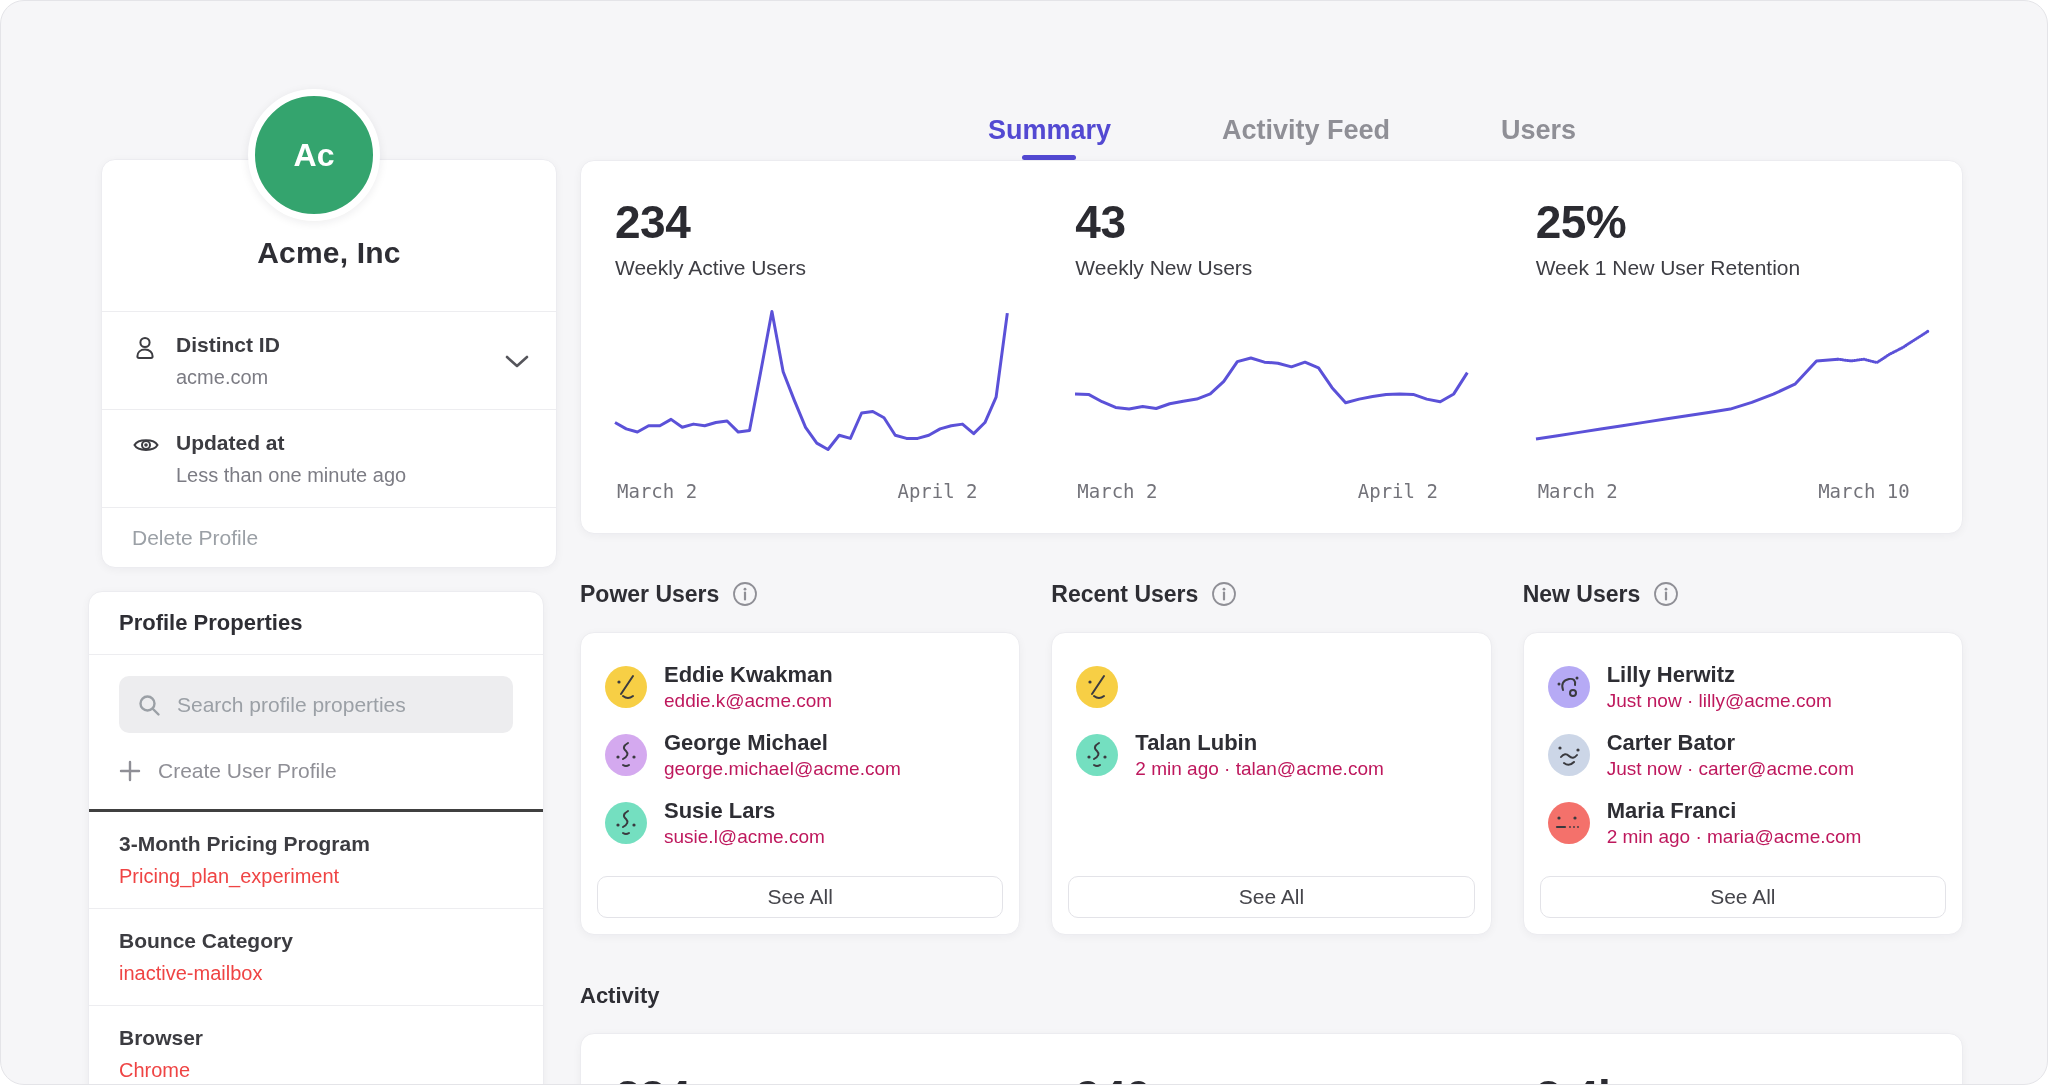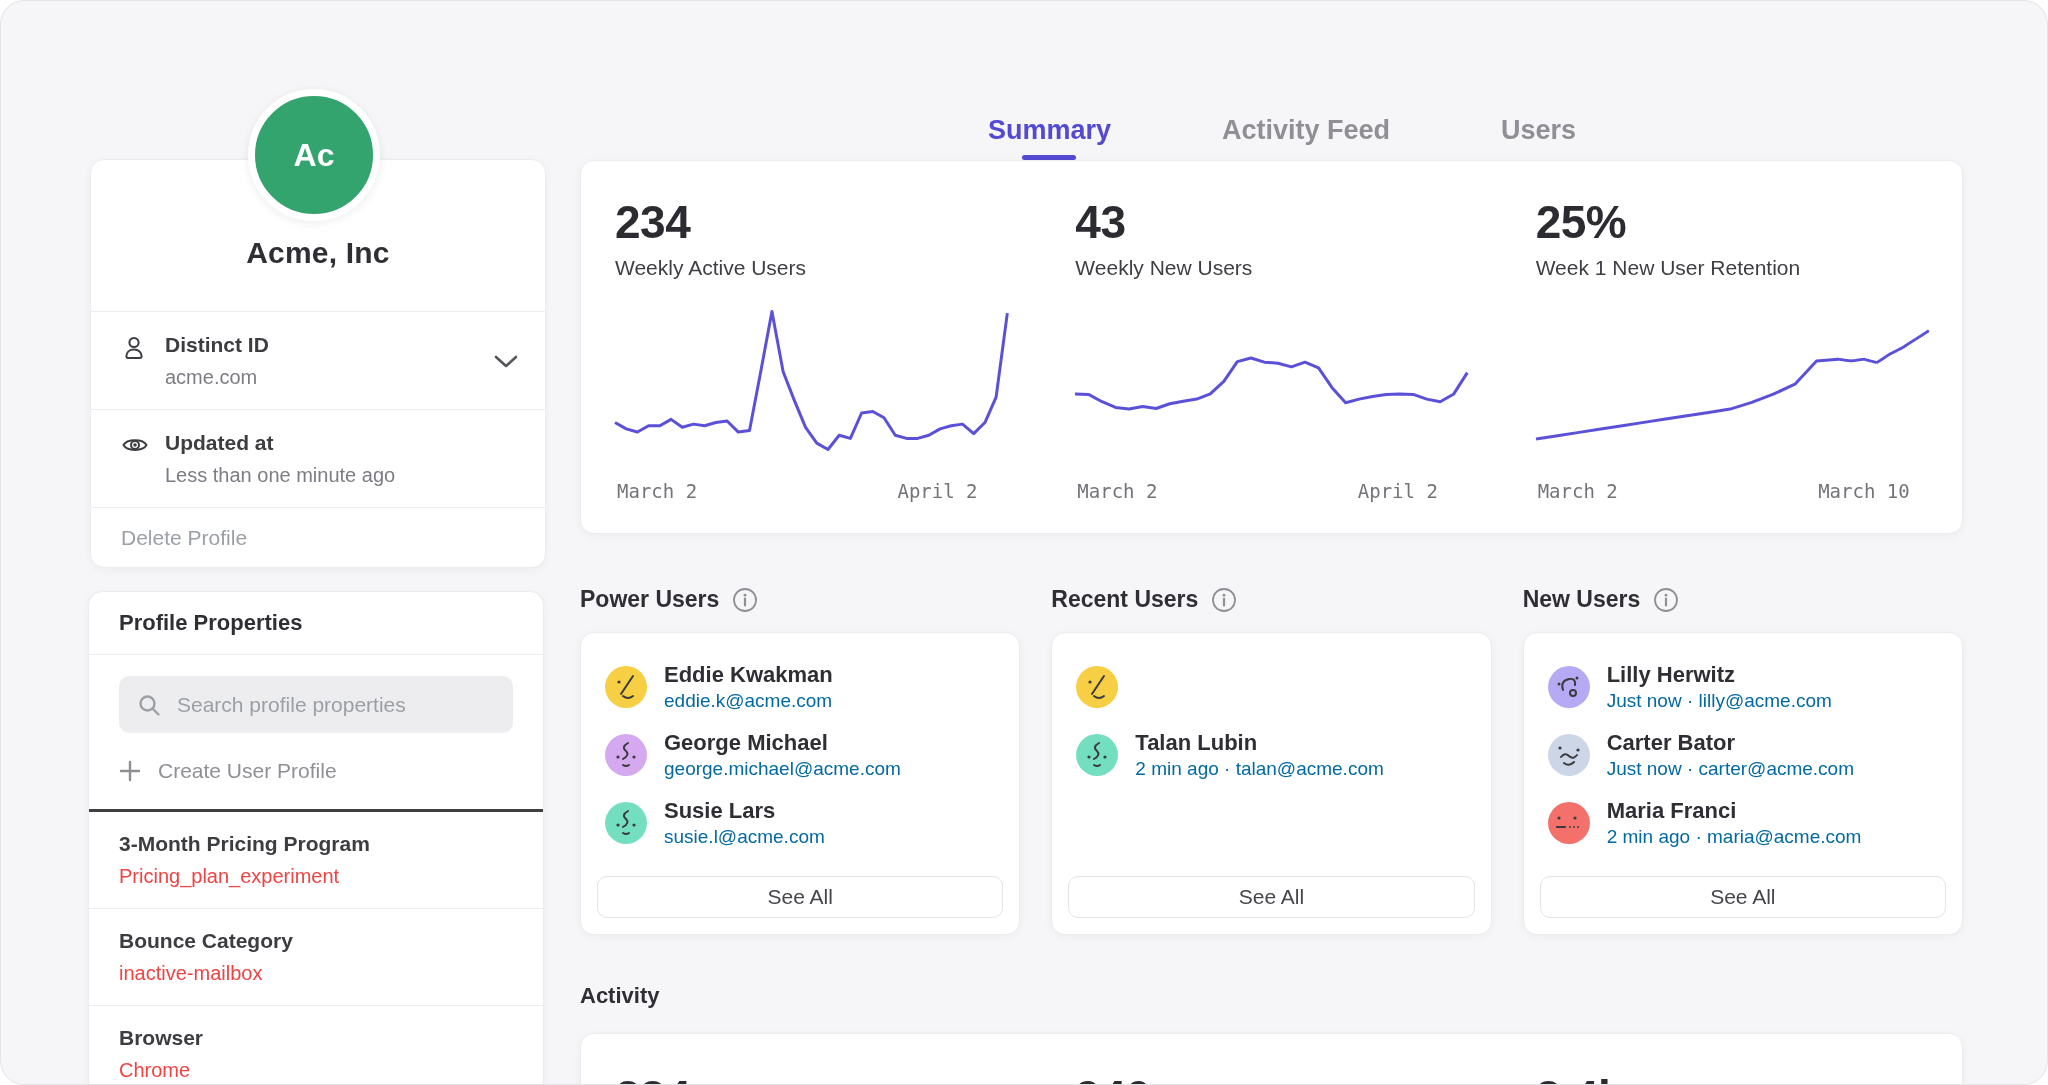--- a/index.html
+++ b/index.html
@@ -7,21 +7,21 @@
        font-family:"Liberation Sans",sans-serif;-webkit-font-smoothing:antialiased;}
   .frame{position:absolute;inset:0;background:#f6f6f8;border:1px solid #e4e4e8;
          border-radius:24px;overflow:hidden;box-sizing:border-box;}
   .card{background:#ffffff;border:1px solid #ececf0;border-radius:14px;
         box-shadow:0 2px 8px rgba(25,25,35,.045);box-sizing:border-box;}
 
   
   .avatar{position:absolute;left:247px;top:88px;width:132px;height:132px;border-radius:50%;
           border:7px solid #fff;box-sizing:border-box;display:flex;align-items:center;justify-content:center;
           color:#fff;font-size:32px;font-weight:700;z-index:5;box-shadow:0 2px 10px rgba(25,25,35,.08);}
-  .identity-card{position:absolute;left:89px;top:158px;width:456px;}
+  .identity-card{position:absolute;left:100px;top:158px;width:456px;}
   .identity-head{height:152px;display:flex;align-items:center;justify-content:center;
                  padding-top:34px;box-sizing:border-box;border-bottom:1px solid #ededf0;}
   .company-name{margin:0;font-size:30px;font-weight:600;color:#2e2e34;letter-spacing:.2px;}
   .field-row{position:relative;padding:21px 30px 20px 30px;border-bottom:1px solid #ededf0;
              display:flex;align-items:flex-start;gap:18px;}
   .field-icon{width:26px;padding-top:2px;flex:0 0 26px;color:#3c3c41;}
   .f-label{font-size:21px;font-weight:600;color:#3c3c41;}
   .f-value{margin-top:9px;font-size:20px;color:#7c7c84;}
   .chevron{position:absolute;right:26px;top:50%;margin-top:-7px;cursor:pointer;}
   .delete-row{height:59px;display:flex;align-items:center;padding:0 30px;
@@ -57,29 +57,29 @@
   .chart{margin-top:24px;height:150px;}
   .chart svg{width:100%;height:100%;display:block;overflow:visible;}
   .xlabels{position:relative;margin-top:26px;height:26px;
            font-family:"DejaVu Sans Mono",monospace;font-size:19px;color:#73737a;}
   .xl-left{position:absolute;left:2px;}
   .xl-right{position:absolute;left:72%;}
 
   
   .lists-row{position:absolute;left:579px;top:580px;width:1383px;display:flex;gap:31px;}
   .list-col{flex:1;min-width:0;}
-  .list-header{display:flex;align-items:flex-end;gap:13px;height:32px;}
+  .list-header{display:flex;align-items:flex-start;gap:13px;height:32px;}
   .list-title{margin:0;font-size:23px;font-weight:700;color:#2e2e34;}
   .info-icon{display:inline-flex;cursor:pointer;}
   .user-card{margin-top:19px;height:303px;padding:20px 16px 16px 16px;display:flex;flex-direction:column;}
   .user-row{display:flex;align-items:center;gap:17px;height:68px;padding-left:8px;cursor:pointer;}
   .u-avatar{width:42px;height:42px;border-radius:50%;flex:0 0 42px;display:flex;
             align-items:center;justify-content:center;}
   .u-name{font-size:22px;font-weight:600;color:#2e2e34;}
-  .u-meta{margin-top:2px;font-size:19px;color:#0369a1;}
+  .u-meta{margin-top:2px;font-size:19px;color:#be185d;}
   .see-all{margin-top:auto;height:42px;border:1px solid #e3e3e8;border-radius:10px;background:#fff;
            font-size:21px;font-weight:500;color:#45454b;font-family:"Liberation Sans",sans-serif;cursor:pointer;}
 
   
   .activity-title{position:absolute;left:579px;top:982px;margin:0;font-size:22px;font-weight:700;color:#2e2e34;}
   .activity-card{position:absolute;left:579px;top:1032px;width:1383px;height:220px;display:flex;
                  border-radius:14px 14px 0 0;}
   .activity-stat{flex:1;padding:36px 34px 0 34px;box-sizing:border-box;
                  font-size:46px;font-weight:700;color:#2b2b31;letter-spacing:-.5px;}
 </style>

